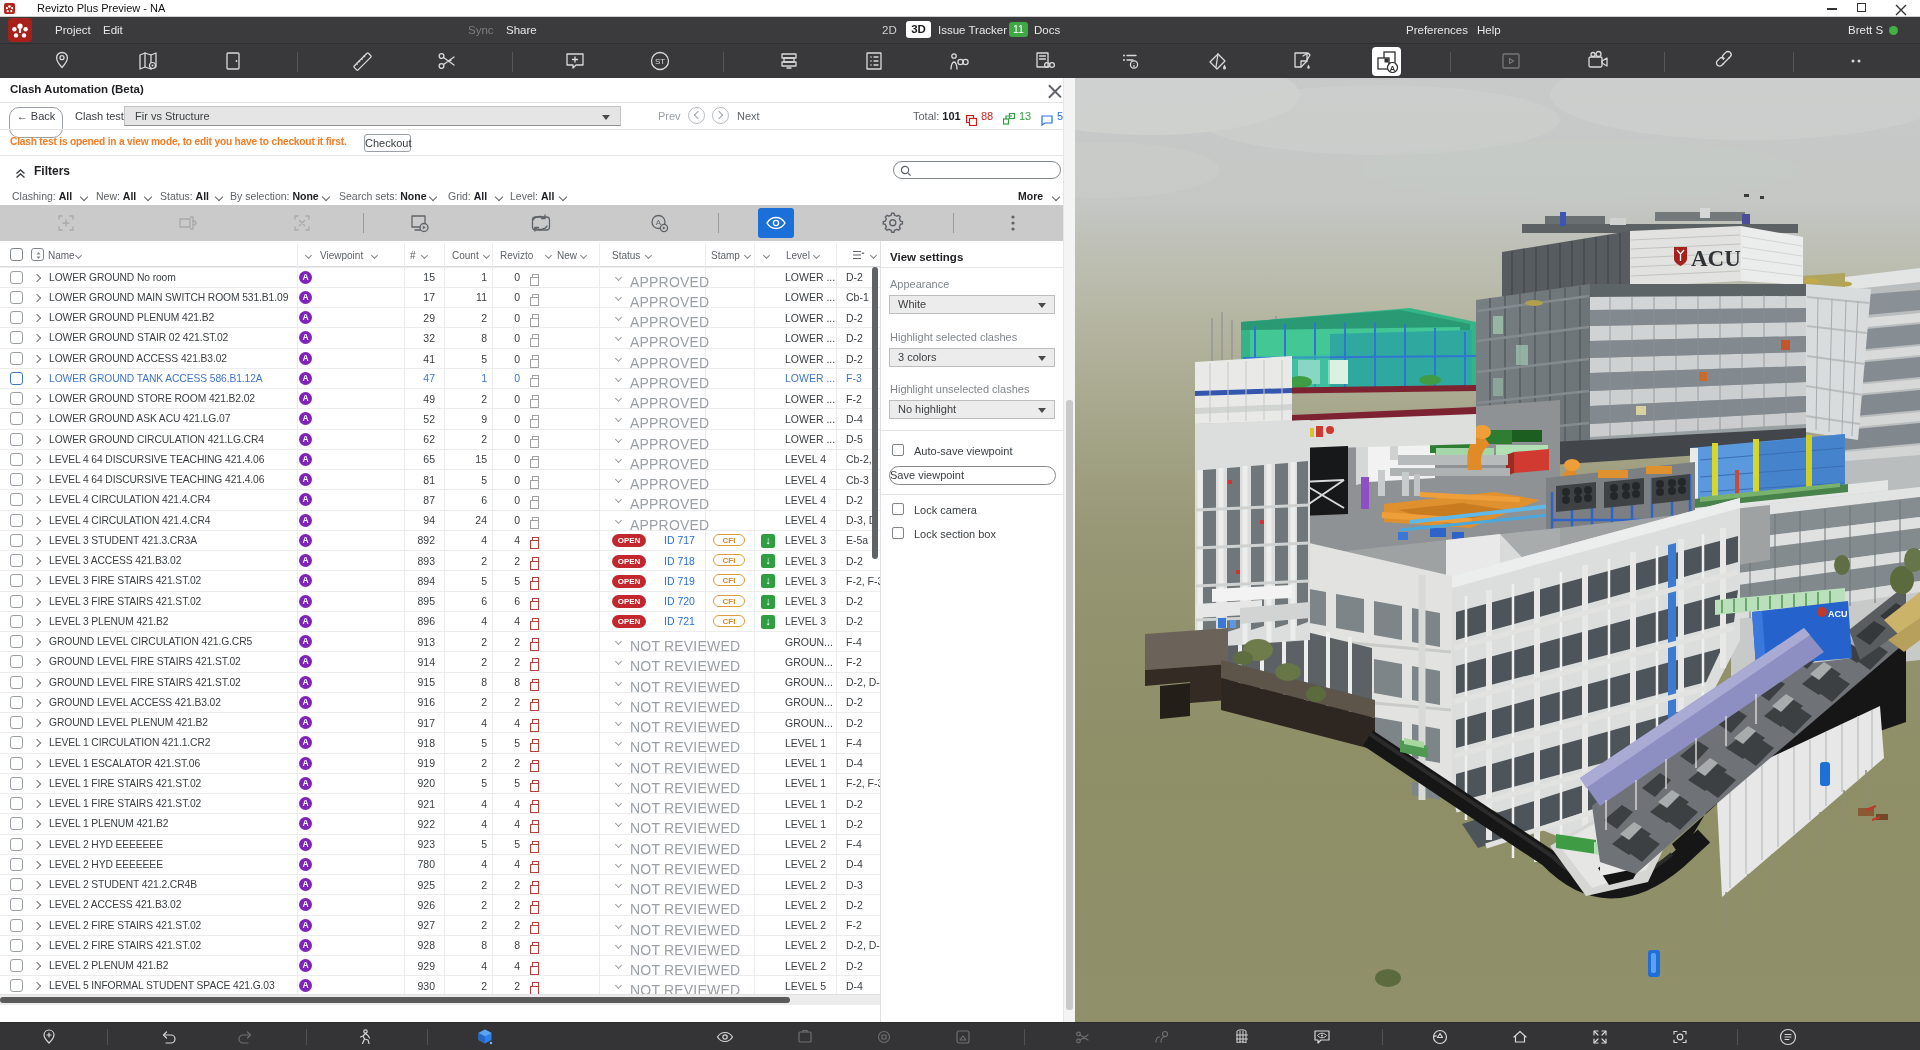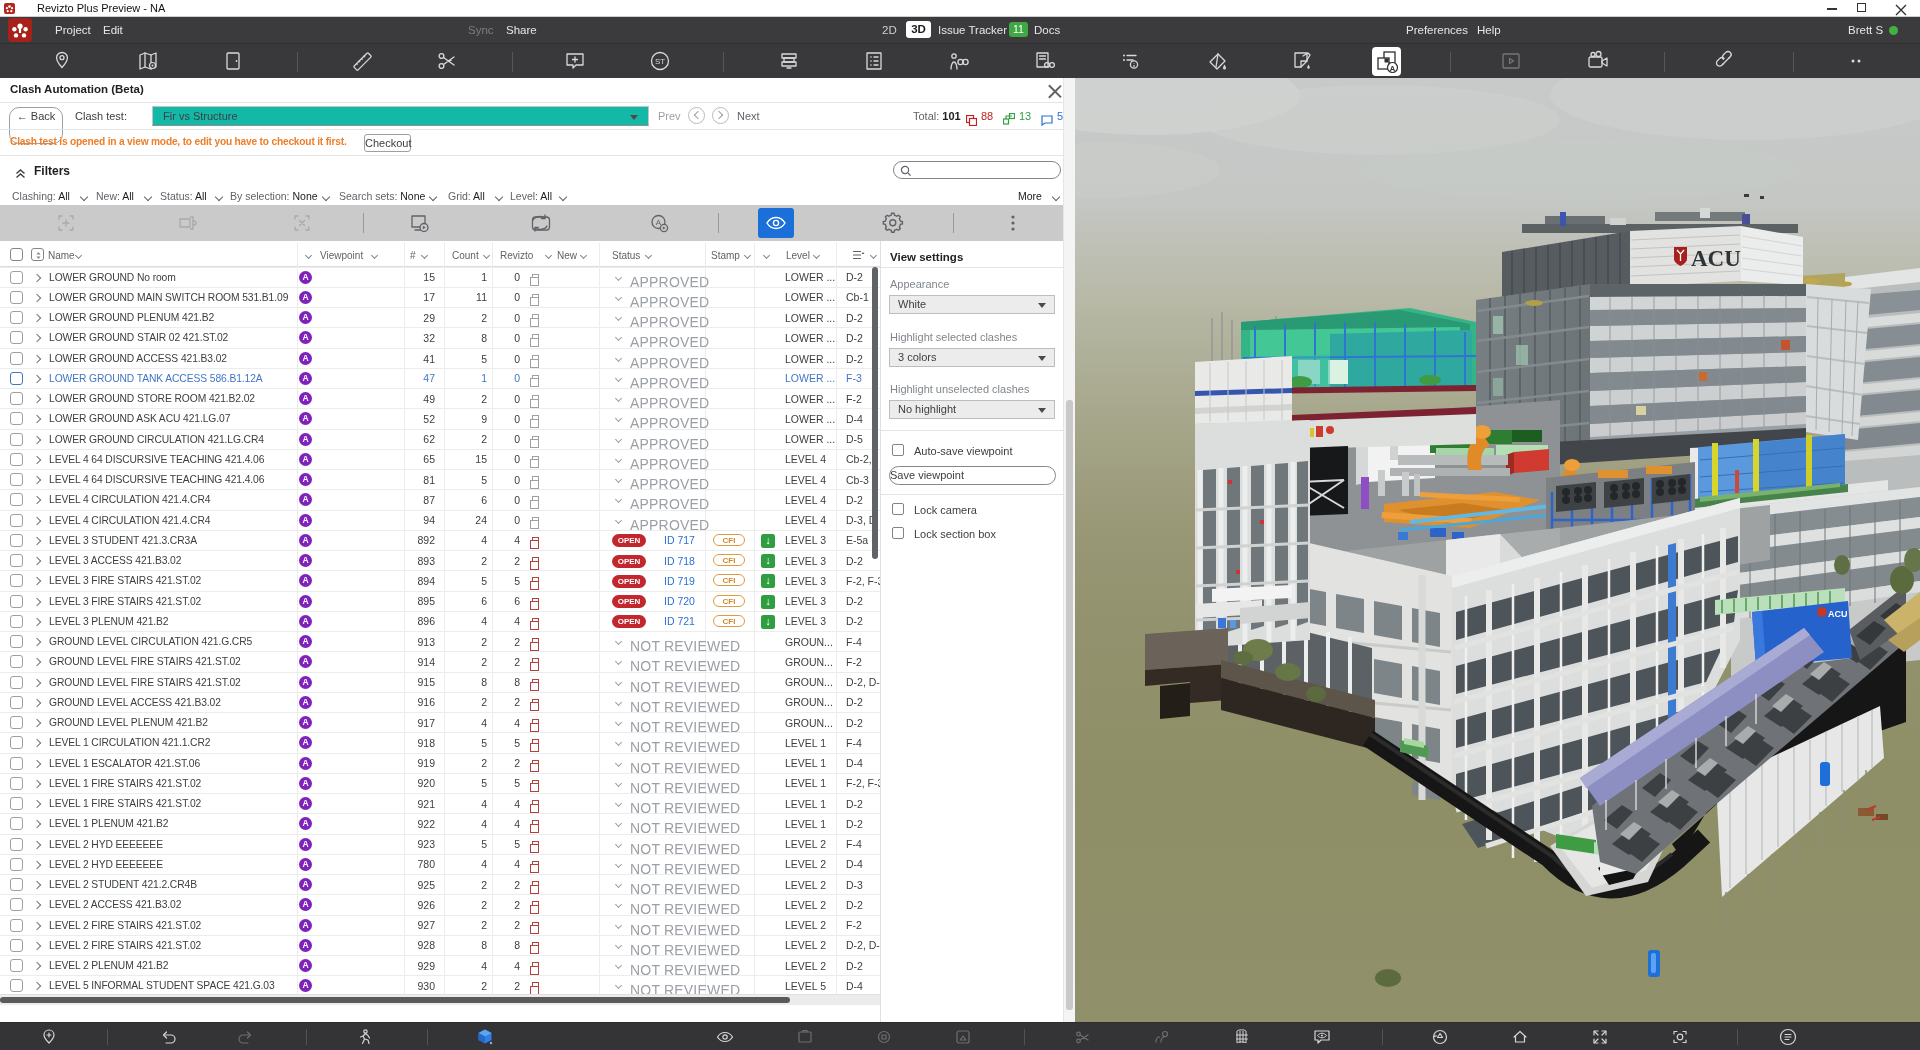--- a/index.html
+++ b/index.html
@@ -12,35 +12,35 @@
 #bottombar{position:absolute;left:0;top:1022px;width:1920px;height:28px;background:#343436;border-top:1px solid #2c2c2e}
 .mtxt{position:absolute;top:7px}
 .sep26{position:absolute;top:9px;width:1px;height:18px;background:#565658}
 .sepB{position:absolute;top:6px;width:1px;height:16px;background:#525254}
 
 .h1{position:absolute;left:10px;top:5px;font-size:11.5px;font-weight:bold;color:#202124}
 .x{position:absolute;left:1048px;top:5px;width:13px;height:13px}
 .x:before,.x:after{content:"";position:absolute;left:6px;top:0;width:1.5px;height:17px;background:#5f6368}
 .x:before{transform:rotate(45deg)}.x:after{transform:rotate(-45deg)}
 .hline{position:absolute;left:0;width:1075px;height:1px;background:#e4e4e4}
-.backbtn{position:absolute;left:9px;top:29px;width:54px;height:37px;border:1px solid #9aa0a6;border-radius:10px;font-size:11px;color:#3c4043;text-align:center;line-height:17px}
+.backbtn{position:absolute;left:9px;top:29px;width:54px;height:31px;border:1px solid #9aa0a6;border-radius:10px;font-size:11px;color:#3c4043;text-align:center;line-height:17px}
 .lbl{font-size:11px;color:#3c4043}
-.dd1{position:absolute;left:152px;top:28px;width:497px;height:20px;background:#14b8a6;border:1px solid #c4c4c4;border-bottom:1px solid #8f8f8f;font-size:11px;color:#3c4043;line-height:18px;padding-left:10px}
+.dd1{position:absolute;left:124px;top:28px;width:497px;height:20px;background:#e5e5e5;border:1px solid #c4c4c4;border-bottom:1px solid #8f8f8f;font-size:11px;color:#3c4043;line-height:18px;padding-left:10px}
 .caret{position:absolute;width:0;height:0;border-left:4px solid transparent;border-right:4px solid transparent;border-top:5px solid #4a4a4a}
 .navc{position:absolute;top:29px;width:17px;height:17px;border:1px solid #b6babf;border-radius:50%}
 .navc i{position:absolute;left:5px;top:4px;width:6px;height:6px;border-left:1.5px solid #9aa0a6;border-bottom:1.5px solid #9aa0a6}
 .navc.l i{transform:rotate(45deg);left:6px}
 .navc.r i{transform:rotate(225deg);left:3px}
 .warn{position:absolute;left:10px;top:58px;font-size:10.2px;letter-spacing:-0.2px;font-weight:bold;color:#ee7e27}
 .chkout{position:absolute;left:364px;top:56px;width:47px;height:18px;border:1px solid #9aa0a6;border-radius:3px;font-size:11px;color:#3c4043;text-align:center;line-height:16px}
 .filters{position:absolute;left:34px;top:86px;font-size:12px;font-weight:bold;color:#202124}
 .searchp{position:absolute;left:893px;top:83px;width:168px;height:18px;border:1px solid #80868b;border-radius:10px}
 .searchp svg{position:absolute;left:6px;top:3px}
 .fitem{position:absolute;top:111.5px;font-size:10.5px;color:#5f6368}
-.fitem b{color:#202124;font-weight:normal}
+.fitem b{color:#202124;font-weight:bold}
 .fchev{position:absolute;top:115.5px;width:6px;height:6px;border-left:1.3px solid #5f6368;border-bottom:1.3px solid #5f6368;transform:rotate(-45deg)}
 .graybar{position:absolute;left:0;top:127px;width:1075px;height:36px;background:#cacaca}
 .gsep{position:absolute;top:8px;width:1px;height:20px;background:#9a9a9a}
 .blueb{position:absolute;left:758px;top:3px;width:36px;height:30px;background:#1b6fd8;border-radius:3px}
 
 .th{position:absolute;left:0;top:163px;width:880px;height:20px;background:#fff;font-size:10px;color:#5f6368}
 .hcb{position:absolute;left:10px;top:7px;width:13px;height:13px;border:1.5px solid #80868b;border-radius:3px}
 .sorti{position:absolute;left:31px;top:7px;width:13px;height:13px;border:1.2px solid #80868b;border-radius:3px}
 .hchev{position:absolute;width:5px;height:5px;border-left:1.2px solid #80868b;border-bottom:1.2px solid #80868b;transform:rotate(-45deg);top:12px}
 .htx{position:absolute;top:9px}

